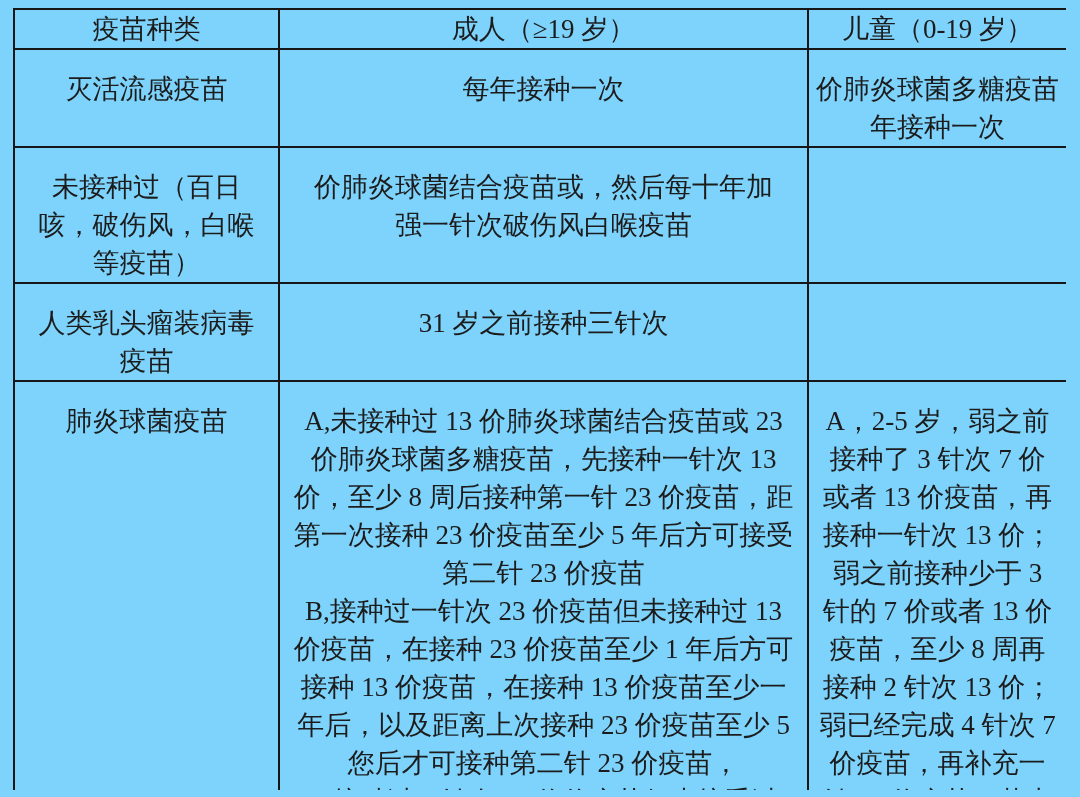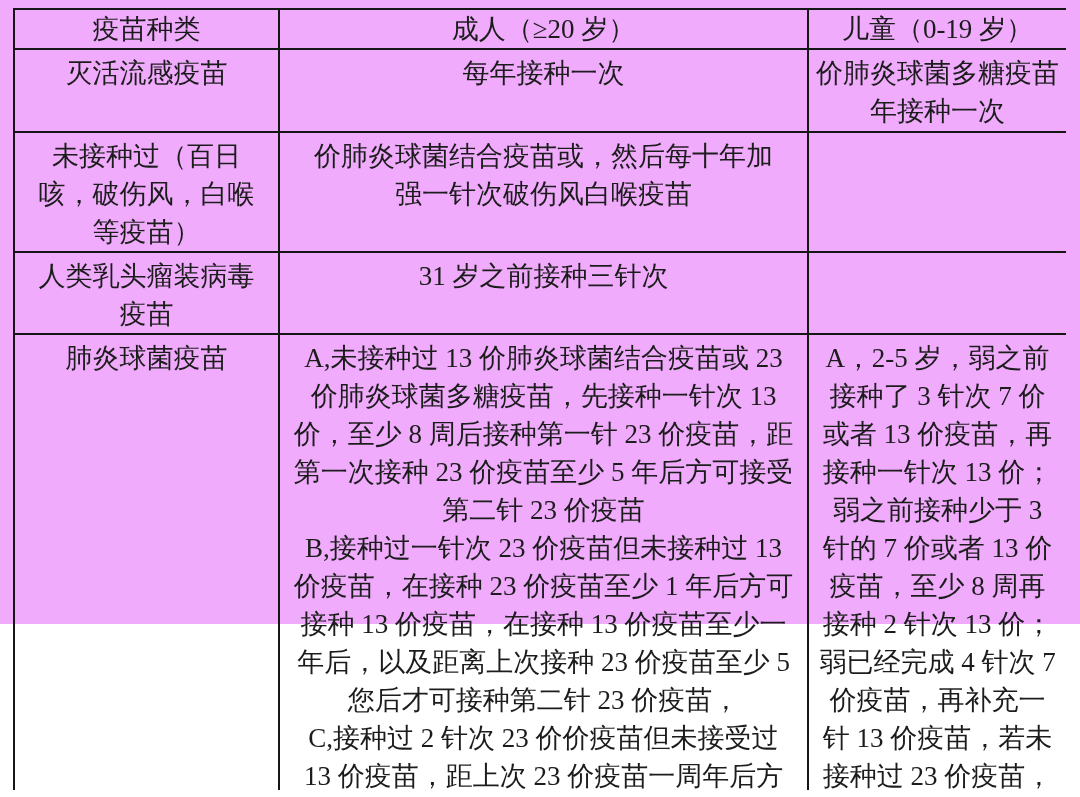--- a/index.html
+++ b/index.html
@@ -7,22 +7,22 @@
     padding: 0;
     width: 1080px;
     height: 797px;
     background: #ffffff;
     overflow: hidden;
     font-family: "Liberation Serif", "DejaVu Serif", serif;
   }
   .page {
     position: relative;
     width: 1080px;
-    height: 624px;
-    background: #f0abfc;
+    height: 797px;
+    background: #7dd3fc;
   }
   .table-wrap {
     position: absolute;
     left: 13px;
     top: 8px;
     width: 1053px;
     height: 782px;
     overflow: hidden;
   }
   table.vax {
@@ -34,21 +34,21 @@
   table.vax col.c-type  { width: 265px; }
   table.vax col.c-adult { width: 529px; }
   table.vax col.c-child { width: 259px; }
   table.vax th, table.vax td {
     border: 2px solid #161616;
     color: #1c1c1c;
     font-size: 27px;
     line-height: 38px;
     text-align: center;
     vertical-align: top;
-    padding: 4px 6px 0 6px;
+    padding: 20px 6px 0 6px;
     white-space: pre-line;
     overflow: hidden;
   }
   table.vax th {
     font-weight: normal;
     vertical-align: middle;
     padding: 0 6px;
   }
   tr.r-header { height: 40px; }
   tr.r-flu    { height: 83px; }
@@ -79,21 +79,21 @@
   <div class="table-wrap">
     <table class="vax">
       <colgroup>
         <col class="c-type">
         <col class="c-adult">
         <col class="c-child">
       </colgroup>
       <tbody>
           <tr class="r-header">
         <th>疫苗种类</th>
-        <th>成人（≥20 岁）</th>
+        <th>成人（≥19 岁）</th>
         <th>儿童（0-19 岁）</th>
       </tr>
       <tr class="r-flu">
         <td>灭活流感疫苗</td>
         <td>每年接种一次</td>
         <td>价肺炎球菌多糖疫苗
 年接种一次</td>
       </tr>
       <tr class="r-dtp">
         <td>未接种过（百日

